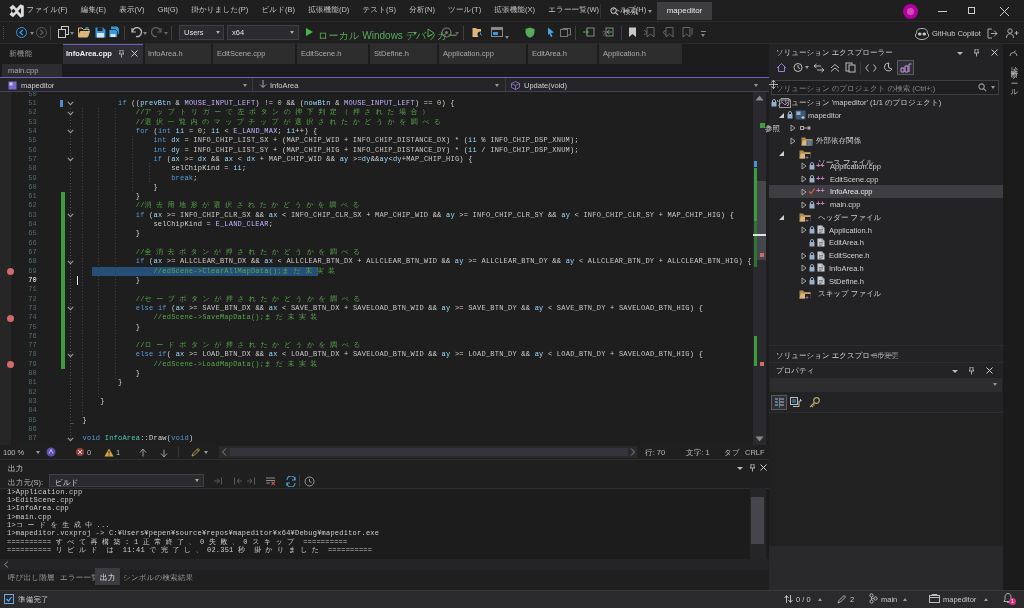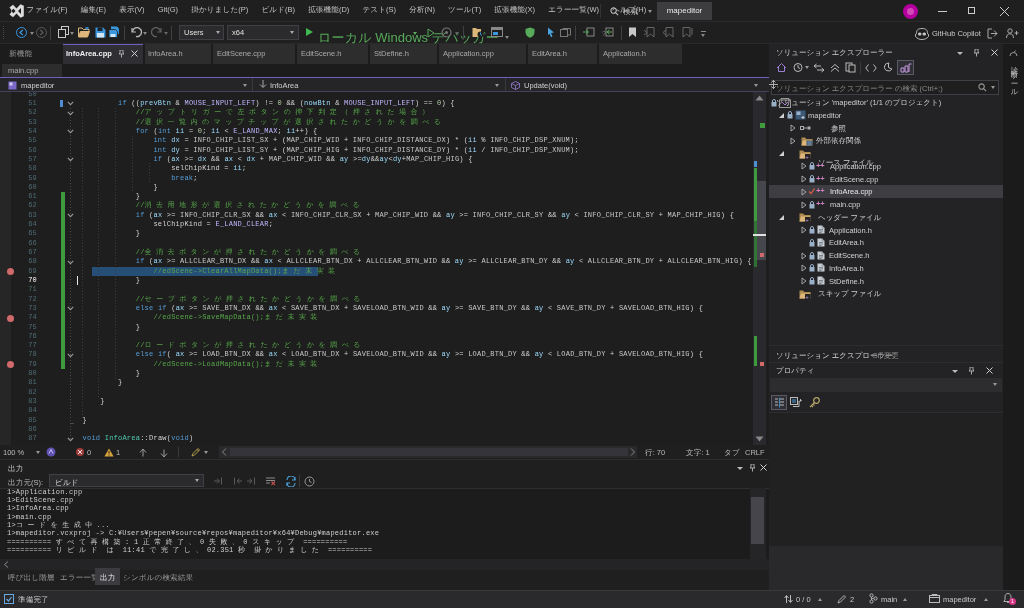--- a/index.html
+++ b/index.html
@@ -94,21 +94,21 @@
   </svg>
 <div class="a" style="left:164px;top:32px;width:0;height:0;border-left:2.5px solid transparent;border-right:2.5px solid transparent;border-top:3px solid #666"></div>
 <div class="sep" style="left:171px;top:26px;height:14px"></div>
 
 <div class="a" style="left:179px;top:25px;width:45px;height:15px;background:#2b2b2e;border:1px solid #3f3f46;color:#e0e0e0;font-size:7.5px;line-height:13px;padding-left:4px">Users</div>
 <div class="a" style="left:216px;top:31px;width:0;height:0;border-left:2.5px solid transparent;border-right:2.5px solid transparent;border-top:3px solid #aaa"></div>
 <div class="a" style="left:227px;top:25px;width:72px;height:15px;background:#2b2b2e;border:1px solid #3f3f46;color:#e0e0e0;font-size:7.5px;line-height:13px;padding-left:4px">x64</div>
 <div class="a" style="left:290px;top:31px;width:0;height:0;border-left:2.5px solid transparent;border-right:2.5px solid transparent;border-top:3px solid #aaa"></div>
 
 <div class="a" style="left:306px;top:28px;width:0;height:0;border-top:4.5px solid transparent;border-bottom:4.5px solid transparent;border-left:7px solid #3fb950"></div>
-<div class="a" style="left:318px;top:29px;font-size:13px;color:#57ab5a"><span class="cj" style="letter-spacing:0.2px">ローカル</span> Windows <span class="cj" style="letter-spacing:0.2px">デバッガー</span></div>
+<div class="a" style="left:318px;top:29px;font-size:10px;color:#57ab5a"><span class="cj" style="letter-spacing:0.2px">ローカル</span> Windows <span class="cj" style="letter-spacing:0.2px">デバッガー</span></div>
 <div class="a" style="left:413px;top:32px;width:0;height:0;border-left:2.5px solid transparent;border-right:2.5px solid transparent;border-top:3px solid #57ab5a"></div>
 <div class="a" style="left:427px;top:28px;width:0;height:0;border-top:4.5px solid transparent;border-bottom:4.5px solid transparent;border-left:7px solid transparent;border-left-color:#1f1f1f"></div>
 <svg class="a" width="8" height="10" viewBox="0 0 8 10" style="left:427px;top:28px">
     <path d="M1 1 L7 5 L1 9 Z" fill="none" stroke="#57ab5a" stroke-width="1"></path>
   </svg>
 <svg class="a" width="11" height="11" viewBox="0 0 11 11" style="left:441px;top:27px">
     <circle cx="5.5" cy="5.5" r="4.5" fill="none" stroke="#777" stroke-width="1.2"></circle>
     <circle cx="5.5" cy="5.5" r="1.5" fill="#777"></circle>
   </svg>
 <div class="a" style="left:455px;top:32px;width:0;height:0;border-left:2.5px solid transparent;border-right:2.5px solid transparent;border-top:3px solid #666"></div>
@@ -426,21 +426,21 @@
     <path d="M3.5 1.5 L0.8 5 L3.5 8.5 M8.5 1.5 L11.2 5 L8.5 8.5" fill="none" stroke="#bbb"></path>
   </svg>
 <svg class="a" width="11" height="11" viewBox="0 0 11 11" style="left:882px;top:62px">
     <path d="M7 1 A4 4 0 1 0 10 7 L6.5 5.5 V2 Z" fill="none" stroke="#bbb"></path>
   </svg>
 <div class="a" style="left:897px;top:60px;width:17px;height:15px;border:1px solid #5a5a66;background:#2f2f36"></div>
 <svg class="a" width="12" height="10" viewBox="0 0 12 10" style="left:900px;top:63px">
     <path d="M1 9 V5 H4 V9 Z M5 9 V3 H8 V9 Z M9 9 V1 H11.5" fill="none" stroke="#c89be0"></path>
   </svg>
 <div class="a" style="left:771px;top:80px;width:228px;height:15px;background:#1e1e1f;border:1px solid #3f3f46"></div>
-<div class="a ui" style="left:776px;top:84px;color:#8a8a8a">ソリューション エクスプローラー の検索 (Ctrl+;)</div>
+<div class="a ui" style="left:776px;top:84px;color:#8a8a8a">ソリューション のプロジェクト の検索 (Ctrl+;)</div>
 <svg class="a" width="9" height="9" viewBox="0 0 10 10" style="left:978px;top:83px">
     <circle cx="4" cy="4" r="3" fill="none" stroke="#999" stroke-width="1.2"></circle>
     <path d="M6.2 6.2 L9 9" stroke="#999" stroke-width="1.2"></path>
   </svg>
 <div class="a" style="left:991px;top:86px;width:0;height:0;border-left:2.5px solid transparent;border-right:2.5px solid transparent;border-top:3px solid #999"></div>
 <div class="a" style="left:769px;top:185.2px;width:234px;height:12.7px;background:#3d3d42"></div>
 <svg class="a" width="6" height="8" viewBox="0 0 6 8" style="left:771px;top:98.5px">
     <rect x="0.5" y="3" width="5" height="4.5" fill="#9ab0c8"></rect>
     <path d="M1.5 3 V2 A1.5 1.5 0 0 1 4.5 2 V3" fill="none" stroke="#9ab0c8"></path>
   </svg>
@@ -464,21 +464,21 @@
   </svg>
 <div class="a ui" style="left:808px;top:110.8px;color:#d0d0d0">mapeditor</div>
 <svg class="a" width="6" height="8" viewBox="0 0 6 8" style="left:790px;top:124.0px">
     <path d="M1 1 L5 4 L1 7 Z" fill="none" stroke="#b0b0b0" stroke-width="0.9"></path>
   </svg>
 <svg class="a" width="11" height="8" viewBox="0 0 11 8" style="left:800px;top:124.0px">
     <rect x="0.5" y="2.5" width="3" height="3" fill="none" stroke="#aaa"></rect>
     <rect x="7.5" y="2.5" width="3" height="3" fill="#aaa"></rect>
     <path d="M3.5 4 H7.5" stroke="#aaa"></path>
   </svg>
-<div class="a ui" style="left:831px;top:123.5px;color:#d0d0d0">参照</div>
+<div class="a ui" style="left:765px;top:123.5px;color:#d0d0d0">参照</div>
 <svg class="a" width="6" height="8" viewBox="0 0 6 8" style="left:790px;top:136.8px">
     <path d="M1 1 L5 4 L1 7 Z" fill="none" stroke="#b0b0b0" stroke-width="0.9"></path>
   </svg>
 <svg class="a" width="12" height="10" viewBox="0 0 12 10" style="left:801px;top:135.8px">
     <path d="M0.5 9.5 V1.5 H4 L5.5 3 H11.5 V9.5 Z" fill="#b08b4f"></path>
     <path d="M0.5 9.5 L2 4.5 H11.5 L10 9.5 Z" fill="#dcb67a"></path>
     <rect x="5.5" y="4.5" width="6" height="5" fill="#3c5a78"></rect>
     <path d="M6.5 6 h4 M6.5 8 h4" stroke="#9ab0c8" stroke-width="0.8"></path>
   </svg>
 <div class="a ui" style="left:816px;top:136.2px;color:#d0d0d0">外部依存関係</div>

